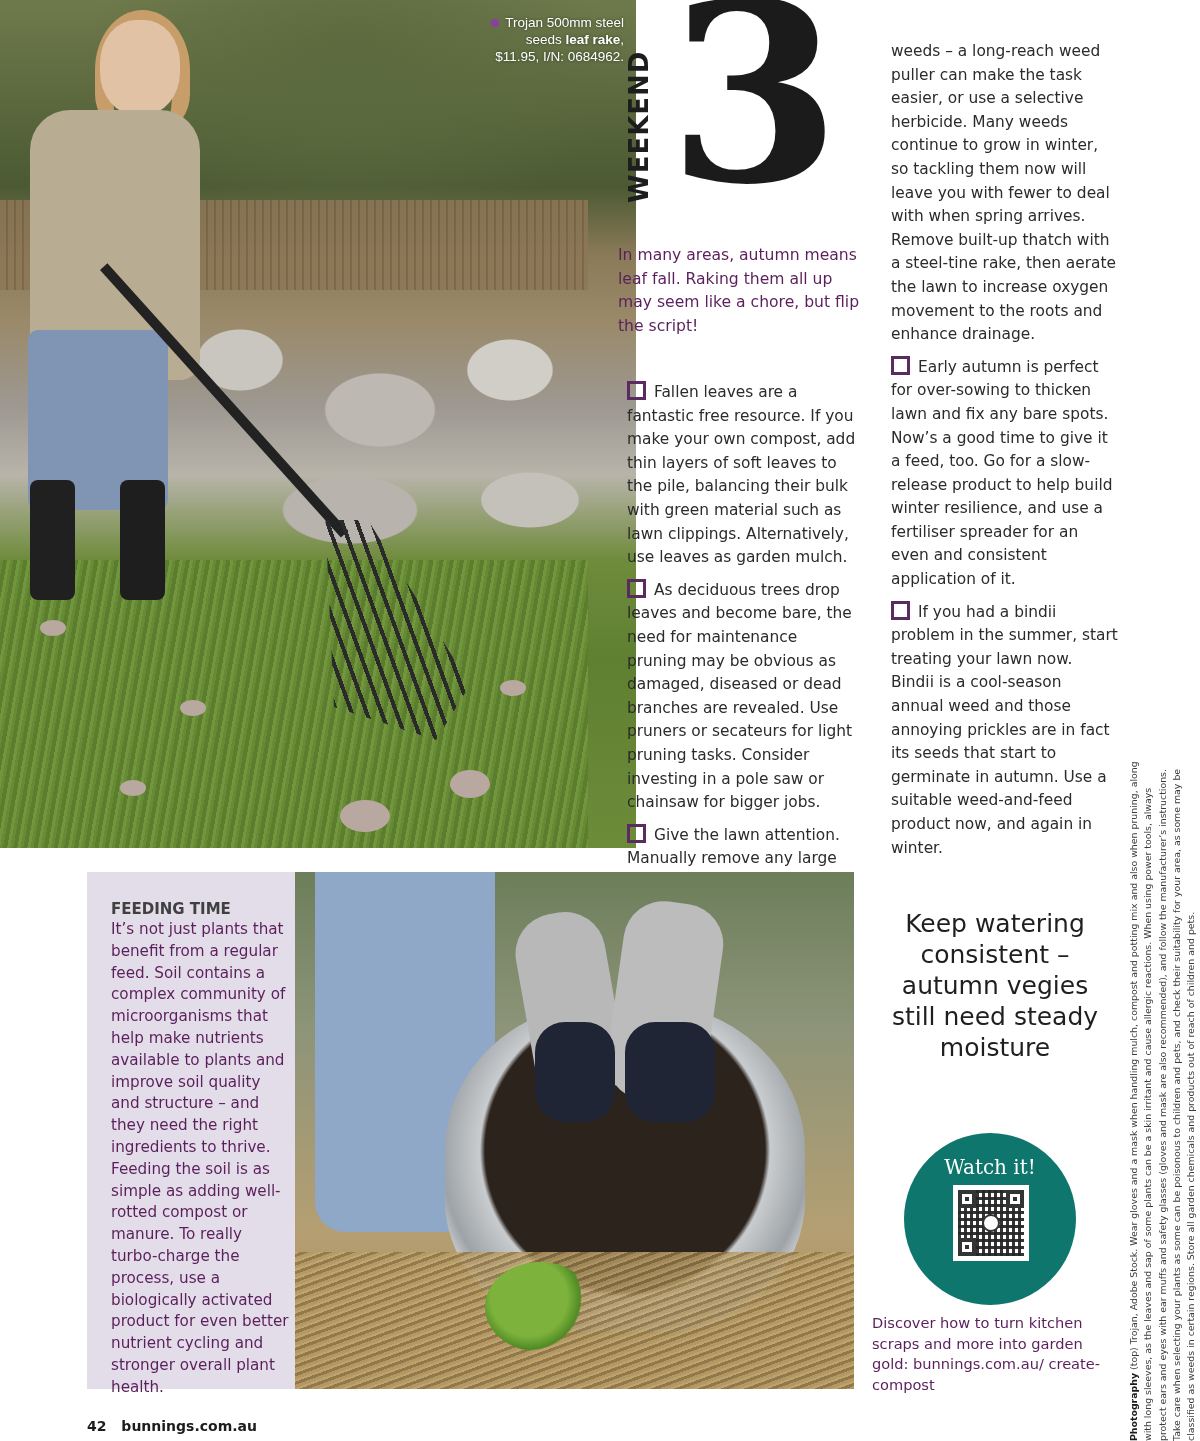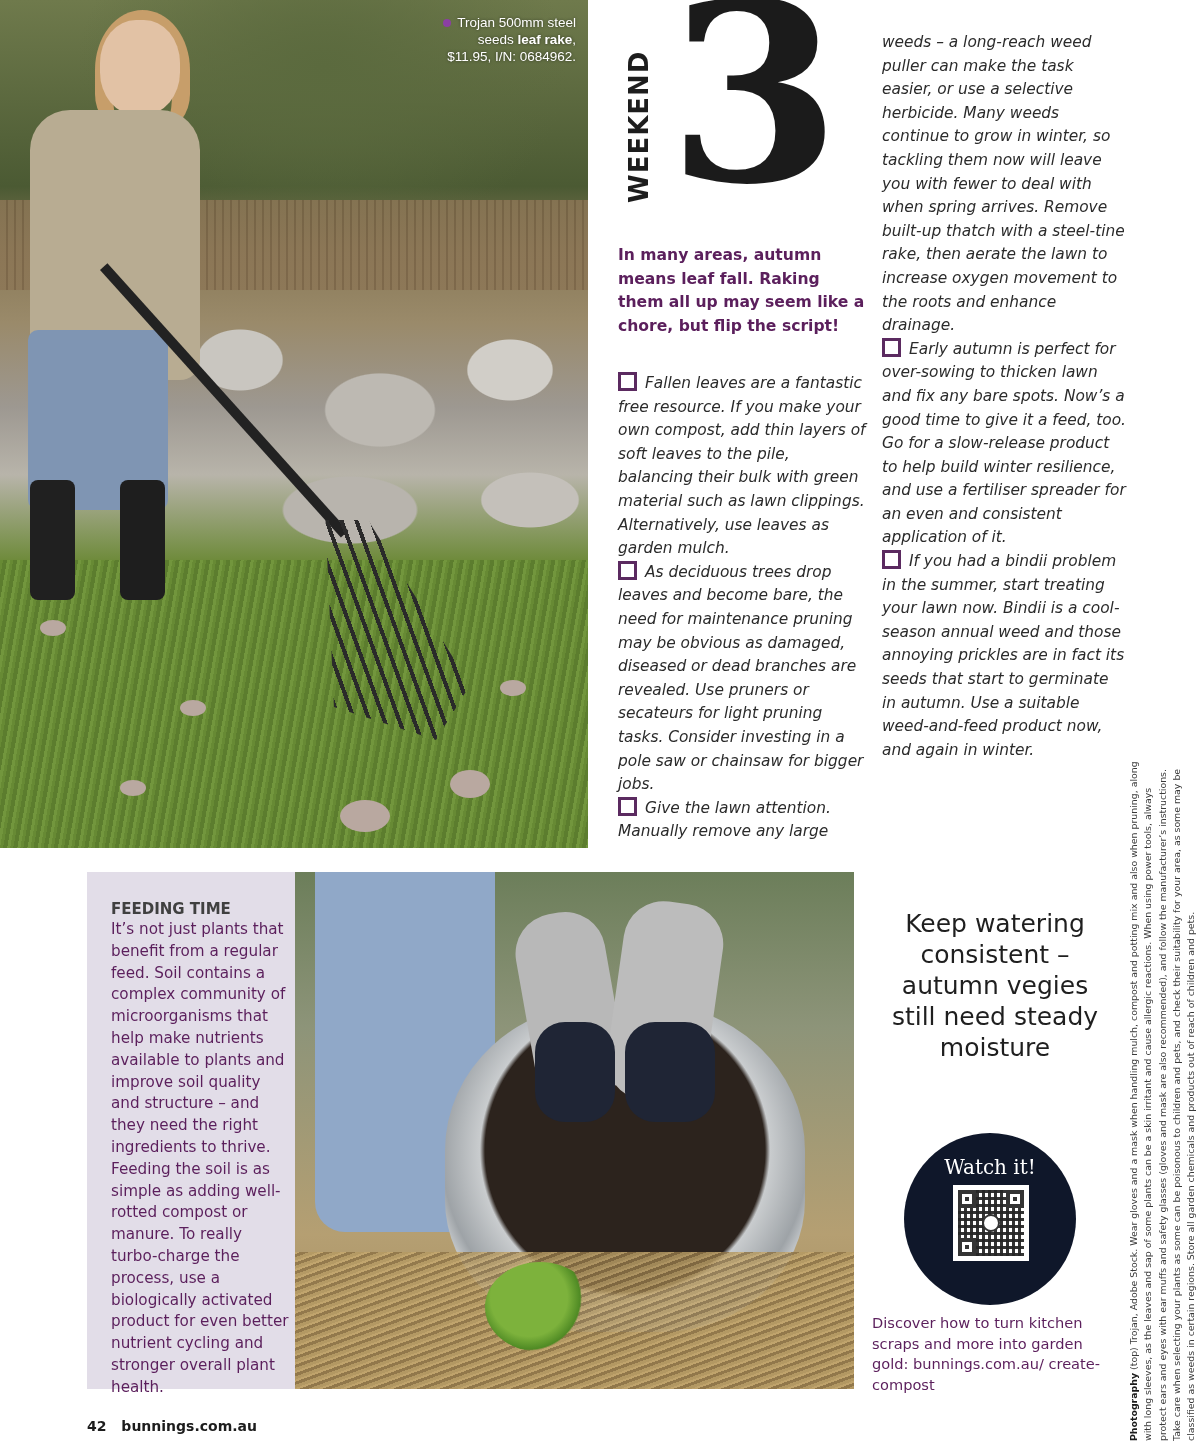--- a/index.html
+++ b/index.html
@@ -1,21 +1,21 @@
 <!DOCTYPE html>
 <html><head>
 <meta charset="utf-8">
 <style>
   * { box-sizing: border-box; margin: 0; padding: 0; }
   html, body { width: 1200px; height: 1441px; background: #ffffff; overflow: hidden; }
   body { position: relative; font-family: "Liberation Sans", sans-serif; color: #2a2a2a; }
 
   
   .photo-top {
-    position: absolute; left: 0; top: 0; width: 588px; height: 848px; overflow: hidden;
+    position: absolute; left: 0; top: 0; width: 636px; height: 848px; overflow: hidden;
     background:
       radial-gradient(ellipse 60% 30% at 55% 8%, #5b6a3e 0%, rgba(60,72,40,0) 70%),
       linear-gradient(180deg, #6f7a4c 0%, #4b5a33 22%, #8a7a58 30%, #9a8a6a 38%, #9d9891 48%, #b8b4aa 56%, #6f8b3c 66%, #5f8031 78%, #6d8c3a 100%);
   }
   .photo-top .fence { position:absolute; left:0; top:200px; width:588px; height:90px;
     background: repeating-linear-gradient(90deg, #8c7656 0 6px, #7a6447 6px 8px); opacity:.85; }
   .photo-top .rocks { position:absolute; left:150px; top:300px; width:438px; height:250px;
     background:
       radial-gradient(ellipse 70px 50px at 90px 60px, #c9c6c0 60%, transparent 62%),
       radial-gradient(ellipse 90px 60px at 230px 110px, #bdb9b2 60%, transparent 62%),
@@ -46,27 +46,27 @@
   .caption-top .dot { display:inline-block; width:8px; height:8px; border-radius:50%; background:#8b3fa3; margin-right:6px; vertical-align: middle; }
   .caption-top b { font-weight: 700; }
 
   
   .weekend-label { position:absolute; left:624px; top:203px; transform-origin: left top; transform: rotate(-90deg);
     font-family: "DejaVu Sans", sans-serif; font-weight: 800; font-size: 26px; letter-spacing: 1px; color:#1d1d1d; width:170px; }
   .weekend-number { position:absolute; left:668px; top:-30px; font-family: "DejaVu Serif", serif;
     font-weight: 700; font-size: 248px; line-height: 1; color:#1b1b1b; }
 
   .intro { position:absolute; left:618px; top:244px; width:250px; color:#5b1f5c;
-    font-family: "DejaVu Sans", sans-serif; font-weight: 700; font-size: 15.6px; line-height: 23.5px; }
+    font-family: "DejaVu Sans", sans-serif; font-weight: 400; font-size: 15.6px; line-height: 23.5px; }
 
   
   .col { position:absolute; font-family: "DejaVu Sans", sans-serif; font-size: 15.4px; line-height: 23.6px; color:#2b2b2b; }
   .col-left { left:618px; top:372px; width:250px; }
   .col-right { left:882px; top:31px; width:245px; }
-  .col p { margin: 0; font-style: italic; }
+  .col p { margin: 9px; }
   .tick { display:inline-block; width:19px; height:19px; border:3px solid #5b2a60; vertical-align: -3px; margin-right:8px; }
 
   
   .feed-box { position:absolute; left:87px; top:872px; width:208px; height:517px; background:#e2dde8; padding: 27px 0 0 24px; }
   .feed-title { font-family: "DejaVu Sans", sans-serif; font-weight: 700; font-size: 15px; color:#404040; line-height: 20px; }
   .feed-text { font-family: "DejaVu Sans", sans-serif; font-size: 15.2px; line-height: 21.8px; color:#5b1f5c; width:182px; }
 
   
   .photo-bottom { position:absolute; left:295px; top:872px; width:559px; height:517px; overflow:hidden;
     background: linear-gradient(180deg, #6c7e5a 0%, #8d9479 30%, #b59f72 70%, #a38a5e 100%); }
@@ -80,21 +80,21 @@
   .photo-bottom .basil { position:absolute; left:190px; top:390px; width:110px; height:90px; border-radius:50%;
     background: radial-gradient(circle at 40% 40%, #7db23c 0 45%, #4f8a24 60%, transparent 62%); }
   .photo-bottom .straw { position:absolute; left:0; top:380px; width:559px; height:137px;
     background: repeating-linear-gradient(160deg, #c4a76e 0 2px, #8e7447 2px 5px, #b59a63 5px 8px); opacity:.85; }
 
   
   .pull-quote { position:absolute; left:880px; top:908px; width:230px; text-align:center;
     font-family: "DejaVu Sans", sans-serif; font-size: 25px; line-height: 31px; color:#1f1f1f; }
 
   
-  .watch-circle { position:absolute; left:904px; top:1133px; width:172px; height:172px; border-radius:50%; background:#0f172a; }
+  .watch-circle { position:absolute; left:904px; top:1133px; width:172px; height:172px; border-radius:50%; background:#0f766e; }
   .watch-title { position:absolute; left:0; top:22px; width:172px; text-align:center; color:#fff;
     font-family: "DejaVu Serif", serif; font-size: 20px; }
   .qr { position:absolute; left:49px; top:52px; width:76px; height:76px; background:#fff; padding:5px; }
   .qr-grid { width:66px; height:66px; position:relative;
     background:
       repeating-linear-gradient(90deg, #111 0 3px, transparent 3px 6px),
       repeating-linear-gradient(0deg, #111 0 3px, transparent 3px 7px);
     background-blend-mode: multiply; opacity:.85; }
   .qr-finder { position:absolute; width:18px; height:18px; border:4px solid #111; background:#fff; }
   .qr-finder::after { content:""; position:absolute; left:3px; top:3px; width:4px; height:4px; background:#111; }

